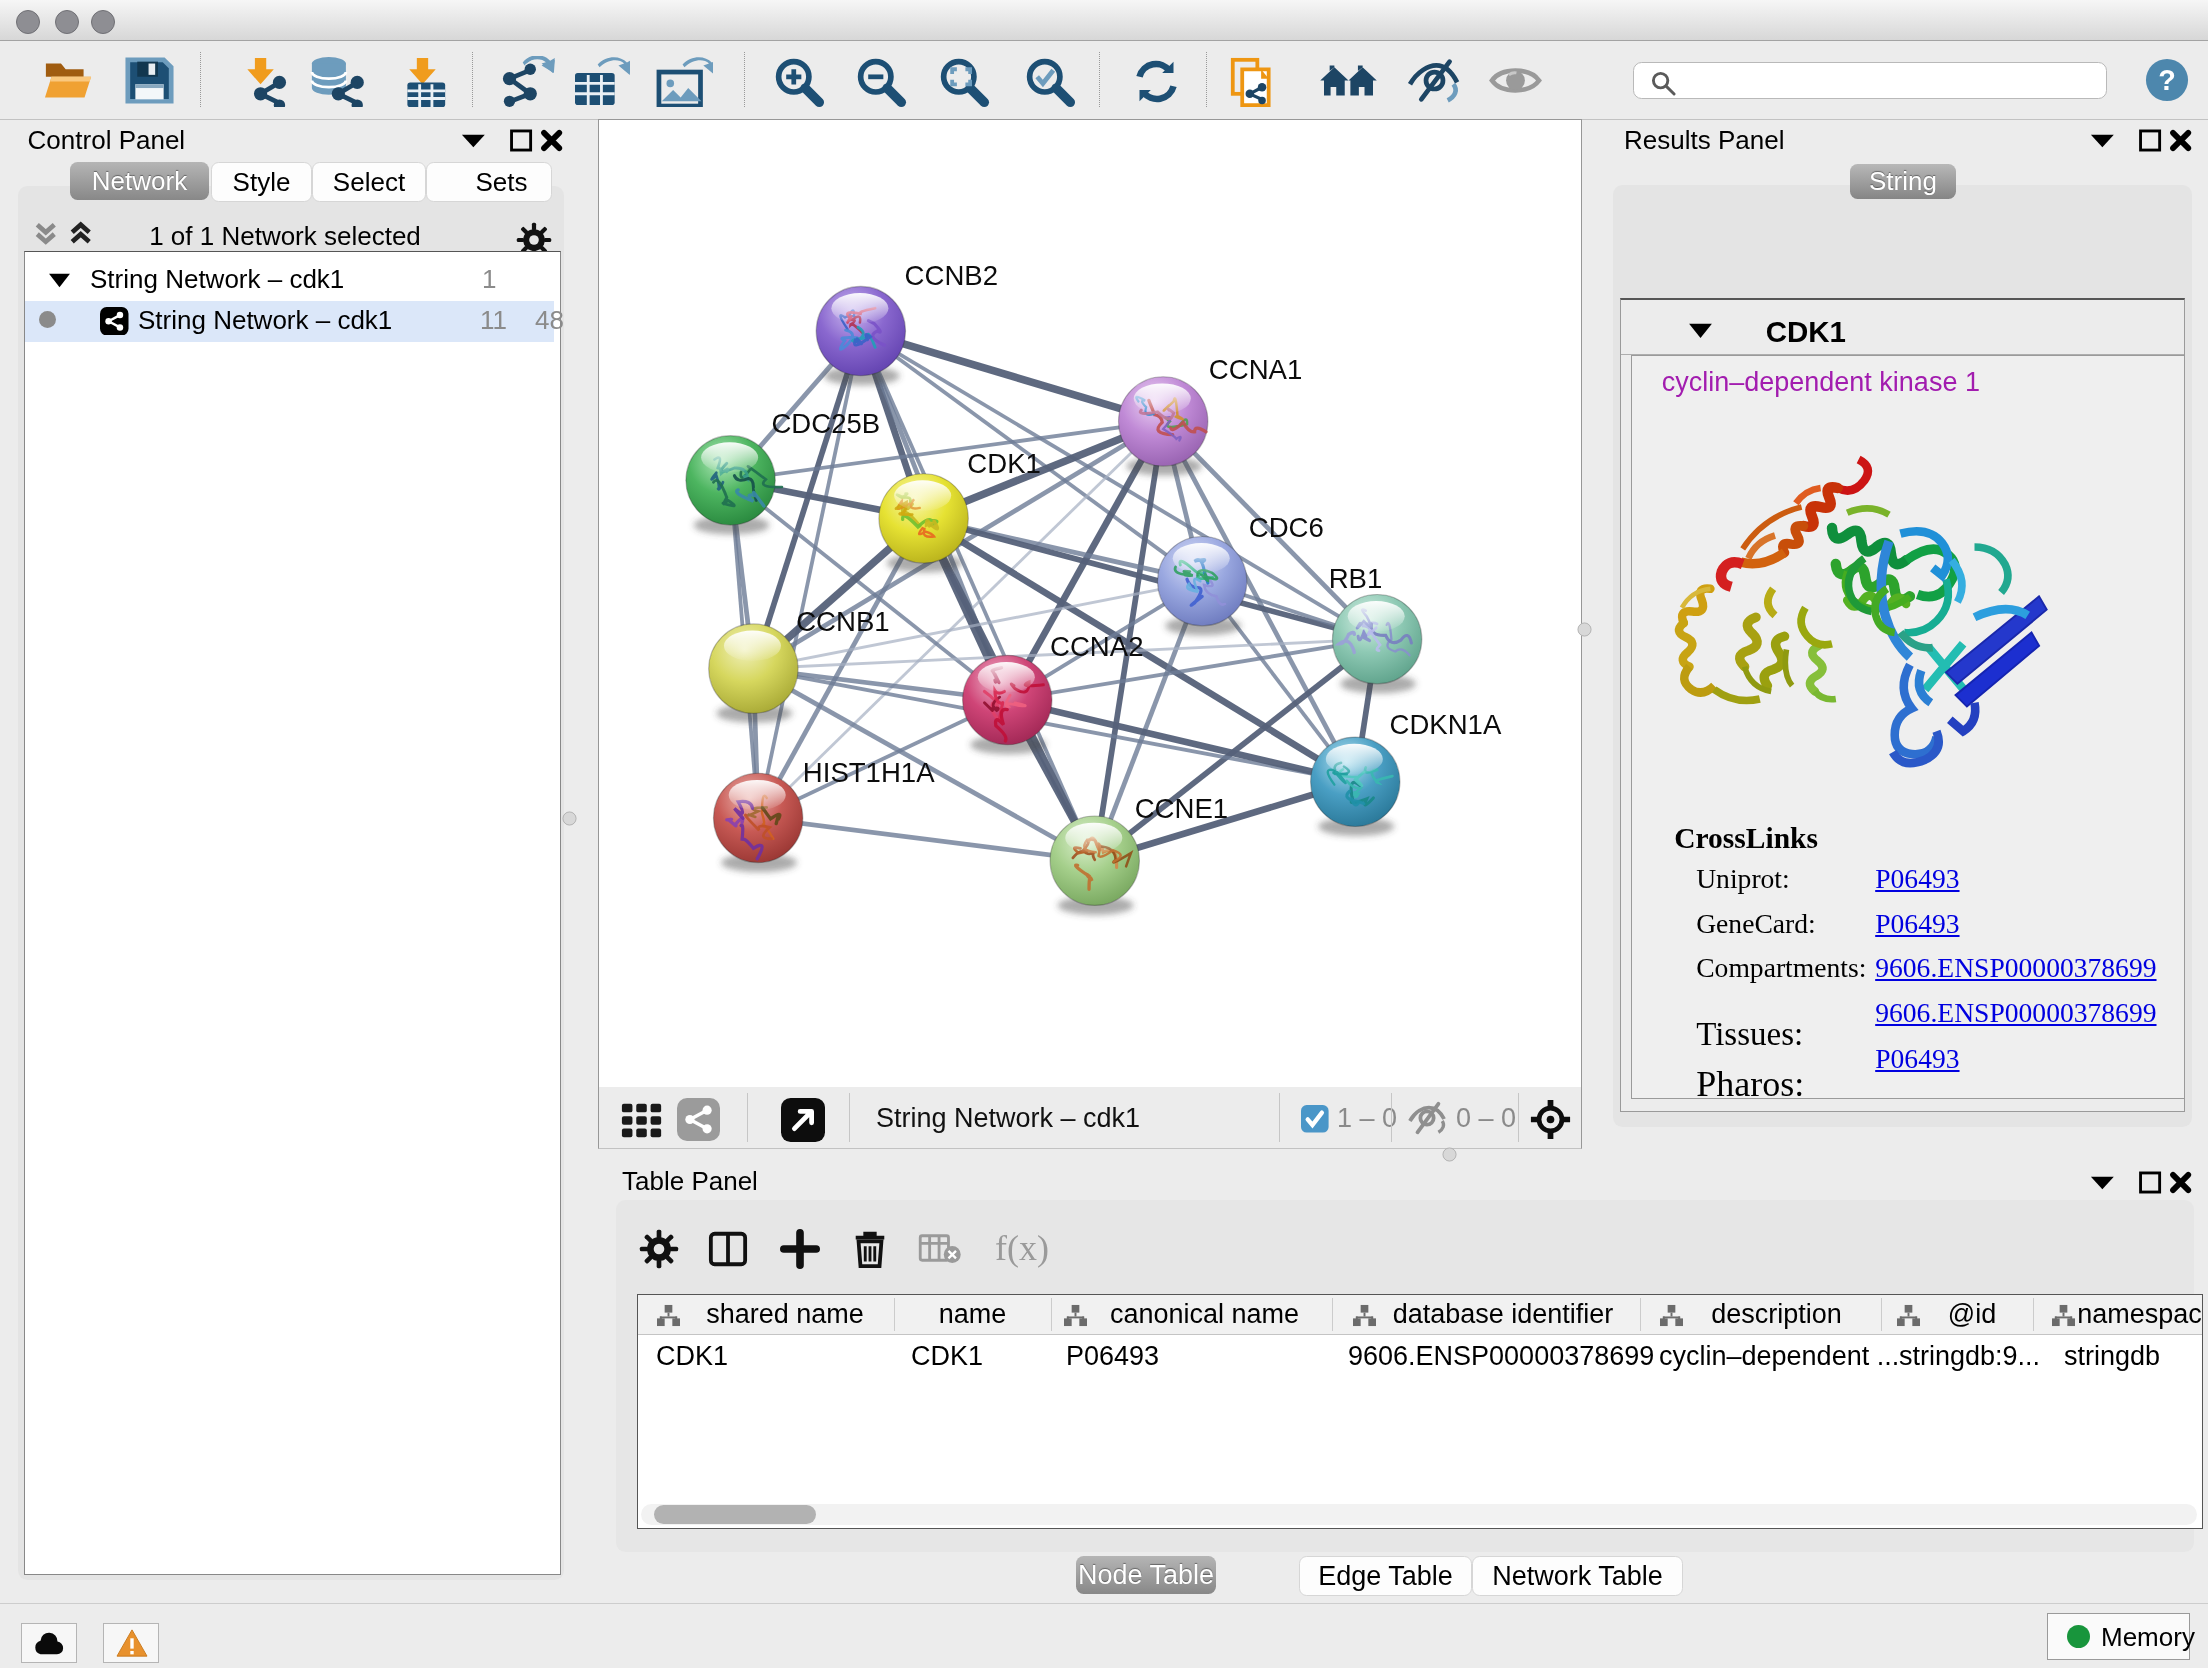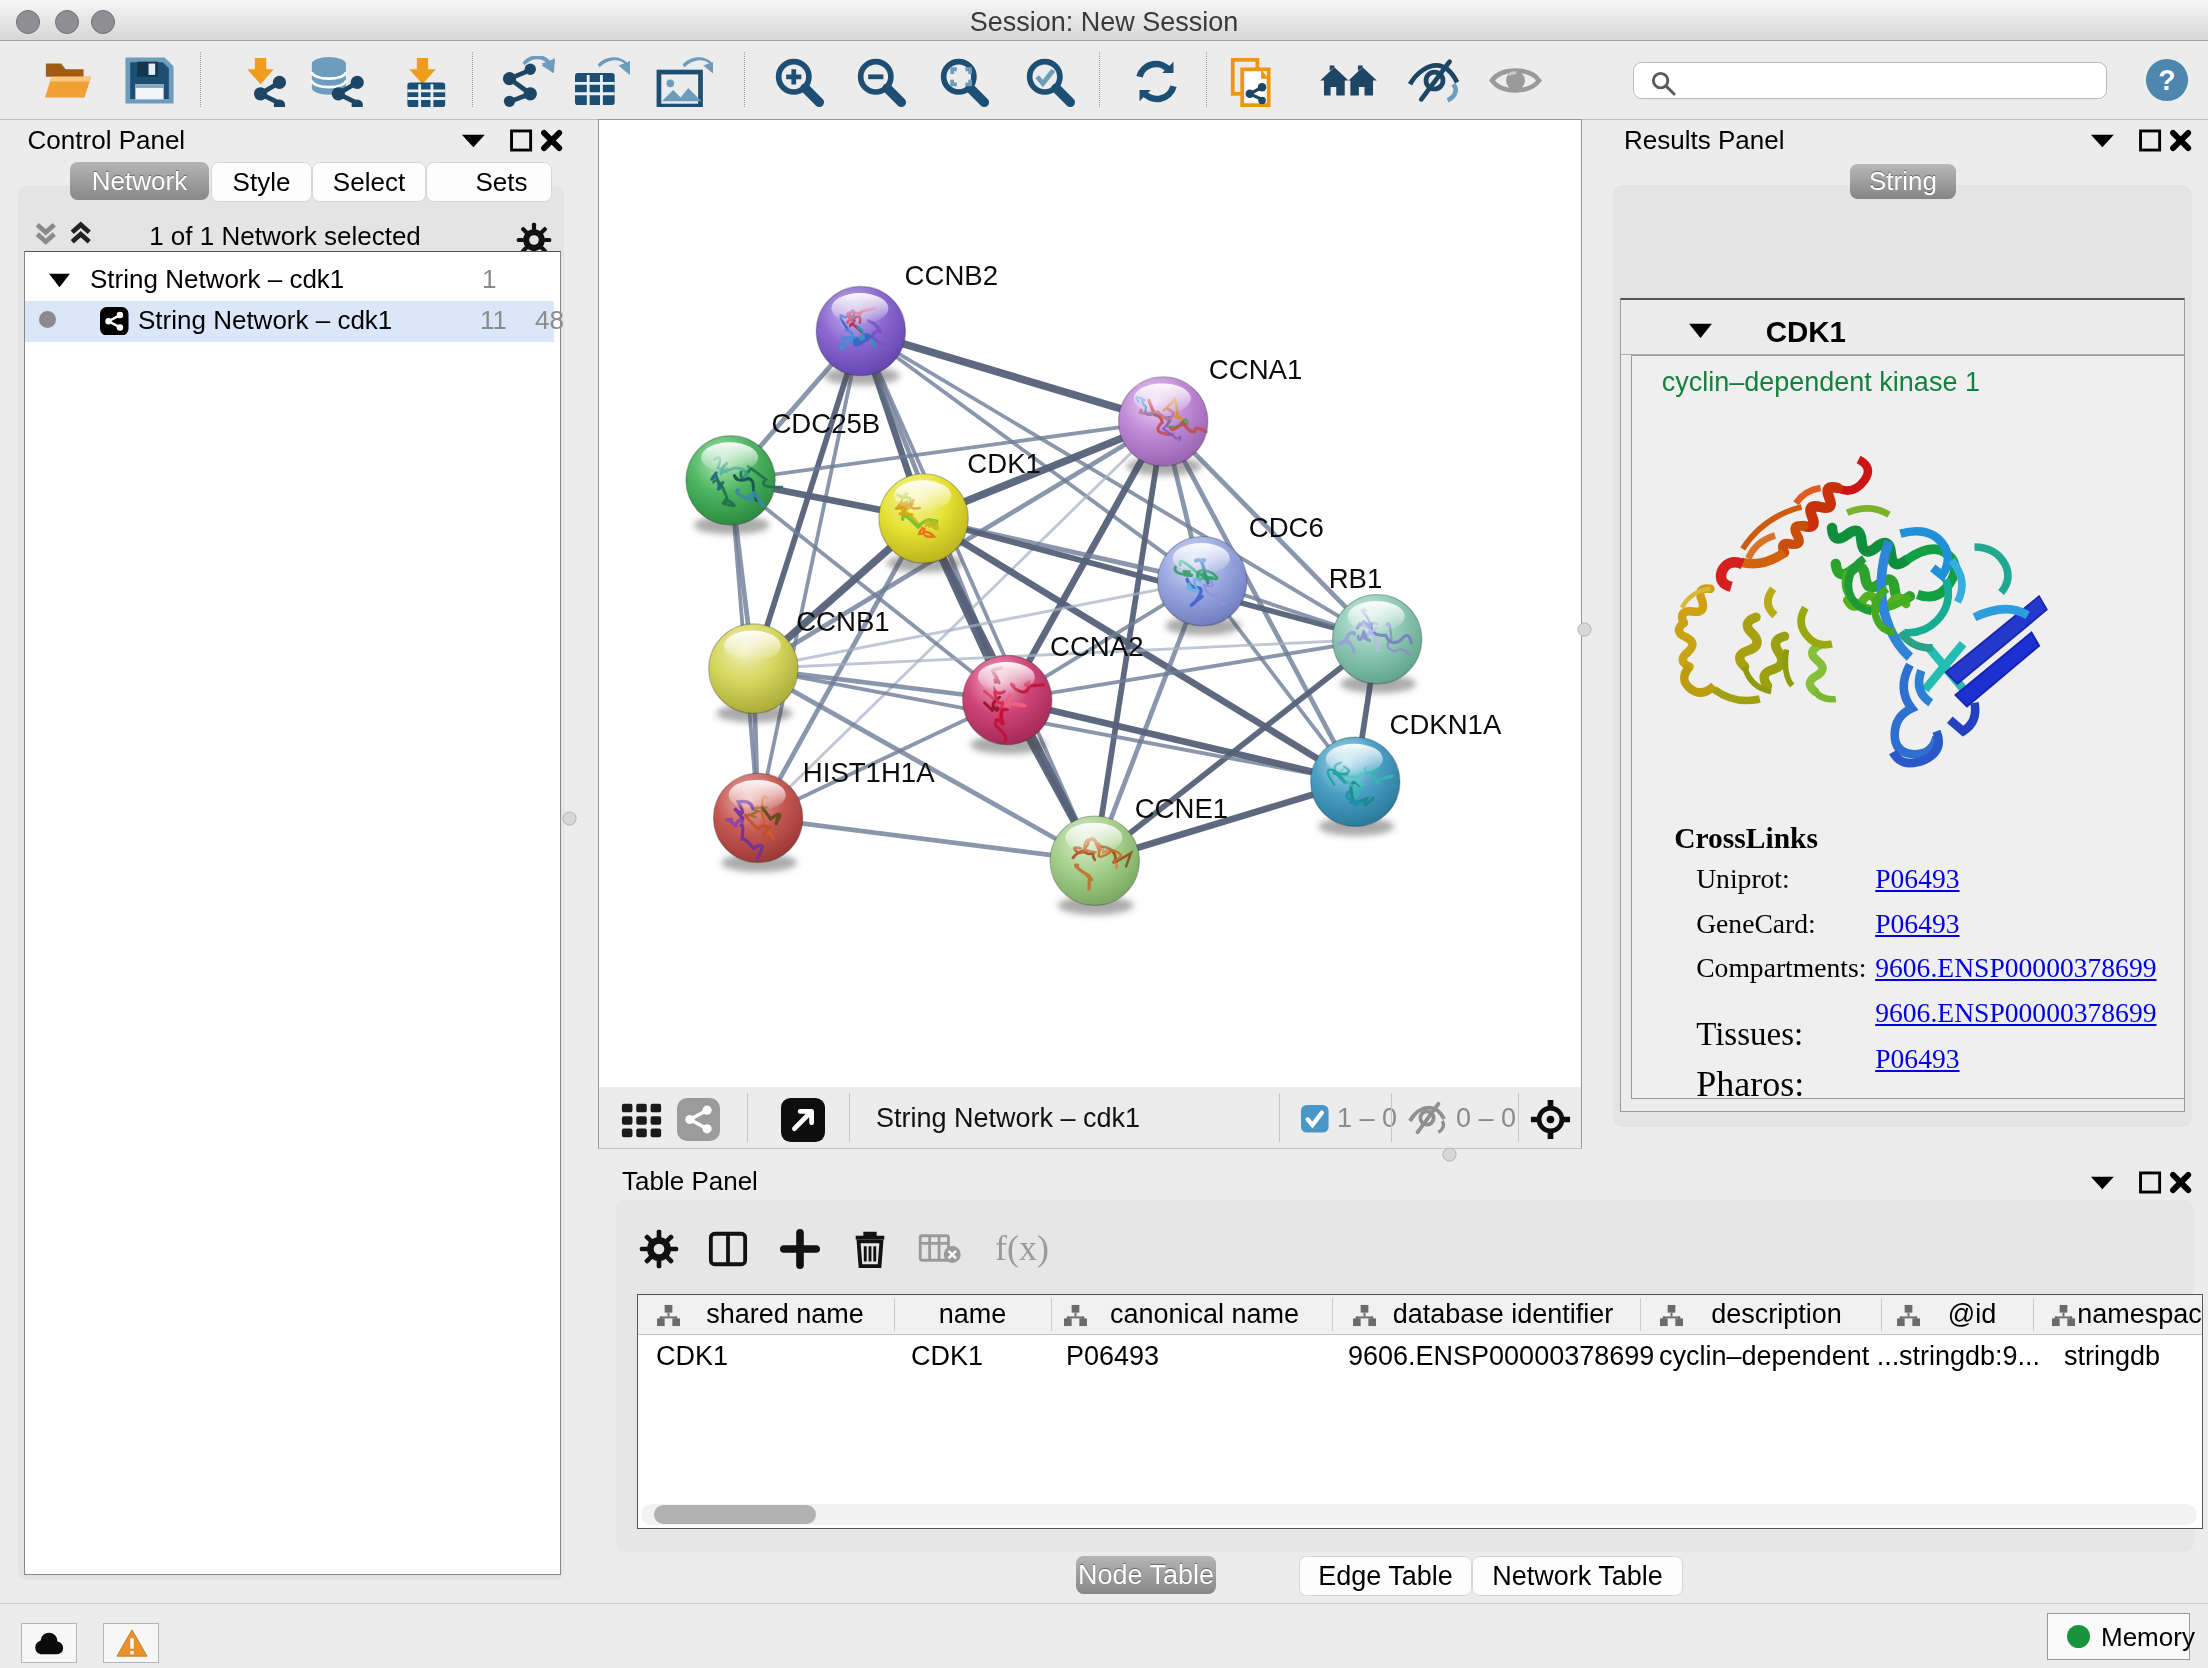--- a/index.html
+++ b/index.html
@@ -53,21 +53,20 @@
 .sbtn{position:absolute;top:1623px;width:54px;height:38px;background:#f7f7f7;border:1.9px solid #b5b5b5;}
 #memorybtn{position:absolute;left:2047px;top:1613px;width:141px;height:45px;background:#fafafa;border:1.9px solid #9a9a9a;font-size:26px;color:#000;}
 </style>
 </head>
 <body>
 
 <div id="titlebar">
   <div class="tl" style="left:16px;"></div>
   <div class="tl" style="left:55px;"></div>
   <div class="tl" style="left:91px;"></div>
-  <div id="title-text">Session: New Session</div>
 </div>
 
 <div id="toolbar">
   <div id="tb-icons">
 
   <svg class="tbi" style="left:42px;" width="53" height="49" viewBox="0 0 56 52">
     <path d="M4 8 h16 l5 6 h19 v8 H4 Z" fill="#a05c10"></path>
     <path d="M4 8 v36 l8 0 L4 44 Z" fill="#a05c10"></path>
     <path d="M10 22 h42 l-7 22 H3 Z" fill="#f0a132"></path>
     <path d="M10 22 h42 l-1.5 5 H8.5 Z" fill="#fac87e"></path>
@@ -645,21 +644,21 @@
 </svg>
 <div class="abs" style="left:1850px;top:164px;width:106px;height:35px;border-radius:7.6px;z-index:5;background:linear-gradient(#b8b8b8,#858585);color:#fff;text-align:center;line-height:35px;font-size:26px;text-shadow:0 -1px 1px rgba(0,0,0,.4);">String</div>
 <div id="rp-outer">
   <div id="rp-sub2">
     <svg class="abs" style="left:67px;top:21px;" width="25" height="19" viewBox="0 0 26 20">
         <path d="M1 3 L25 3 L13 18 Z" fill="#000"></path>
       </svg>
     <div class="abs" style="left:145px;top:15px;font-size:29.5px;font-weight:bold;">CDK1</div>
     <div class="abs" style="left:0;top:54px;width:563px;border-top:1px solid #adadad;"></div>
     <div id="rp-inner">
-      <div class="abs" style="left:29.5px;top:10.5px;font-size:27px;color:#15803d;">cyclin–dependent kinase 1</div>
+      <div class="abs" style="left:29.5px;top:10.5px;font-size:27px;color:#a21caf;">cyclin–dependent kinase 1</div>
       <svg class="abs" style="left:28.5px;top:90px;" width="399" height="333" viewBox="0 0 420 350">
 <path d="M208,14 q16,8 6,22 q-12,16 -28,8" fill="none" stroke="#cc1414" stroke-width="9"></path>
 <path d="M186,44 Q171,40 177,54 Q183,68 168,64 Q153,60 159,74 Q165,88 150,84 " fill="none" stroke="#c83208" stroke-width="11" stroke-linejoin="round" stroke-linecap="round"></path>
 <path d="M150,84 Q137,82 143,93 Q150,105 137,103 Q124,100 130,112 " fill="none" stroke="#c84e0a" stroke-width="10" stroke-linejoin="round" stroke-linecap="round"></path>
 <path d="M130,112 q-24,16 -46,10" fill="none" stroke="#d2620e" stroke-width="10"></path>
 <path d="M148,64 q-40,10 -62,44" fill="none" stroke="#cc5c10" stroke-width="6"></path>
 <path d="M86,124 q-16,-6 -22,8 q-4,12 10,16" fill="none" stroke="#d42020" stroke-width="11"></path>
 <path d="M52,150 Q37,148 43,162 Q48,176 33,174 Q18,172 24,186 " fill="none" stroke="#cfa012" stroke-width="9" stroke-linejoin="round" stroke-linecap="round"></path>
 <path d="M24,186 Q13,195 26,201 Q39,207 28,217 Q17,226 30,232 " fill="none" stroke="#c8a414" stroke-width="9" stroke-linejoin="round" stroke-linecap="round"></path>
 <path d="M30,232 q-12,14 2,24 q12,8 24,-4" fill="none" stroke="#bd9c10" stroke-width="9"></path>

